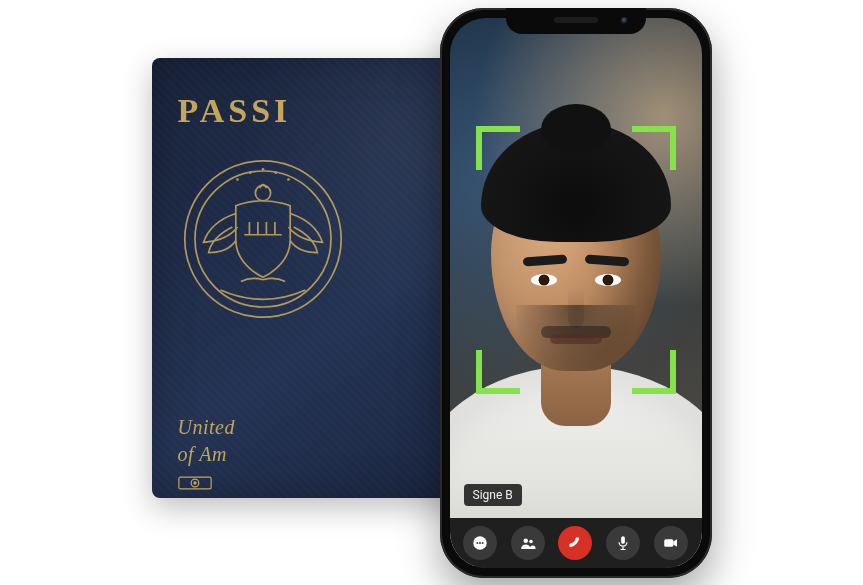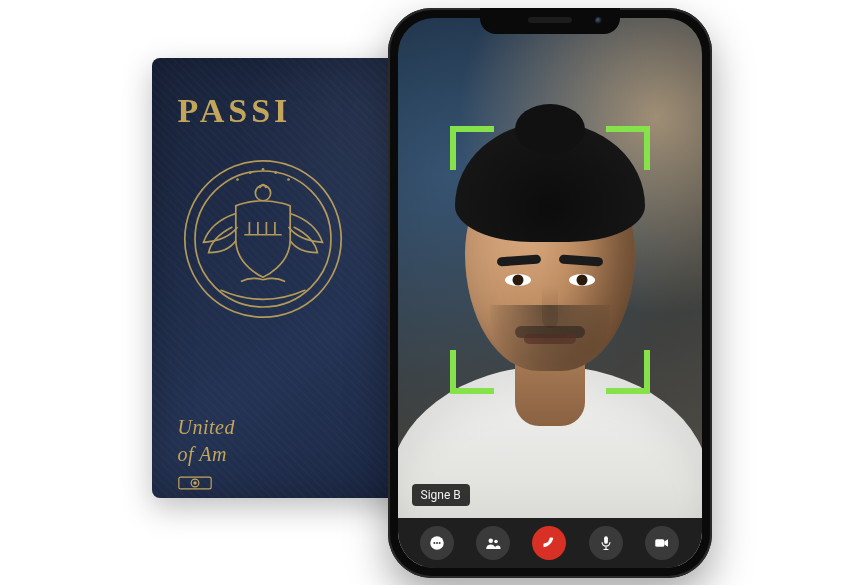--- a/index.html
+++ b/index.html
@@ -71,21 +71,21 @@
     width: 34px;
     height: 14px;
     display:flex; align-items:center; justify-content:center;
   }
 
   
   .phone {
     position: absolute;
     right: 0;
     top: 0;
-    width: 324px;
+    width: 272px;
     height: 570px;
     background: #0a0a0a;
     border-radius: 44px;
     box-shadow: 0 18px 40px rgba(0,0,0,0.35), inset 0 0 0 2px #2a2a2a;
     padding: 14px;
   }
   .screen {
     position: absolute;
     inset: 10px;
     border-radius: 36px;

